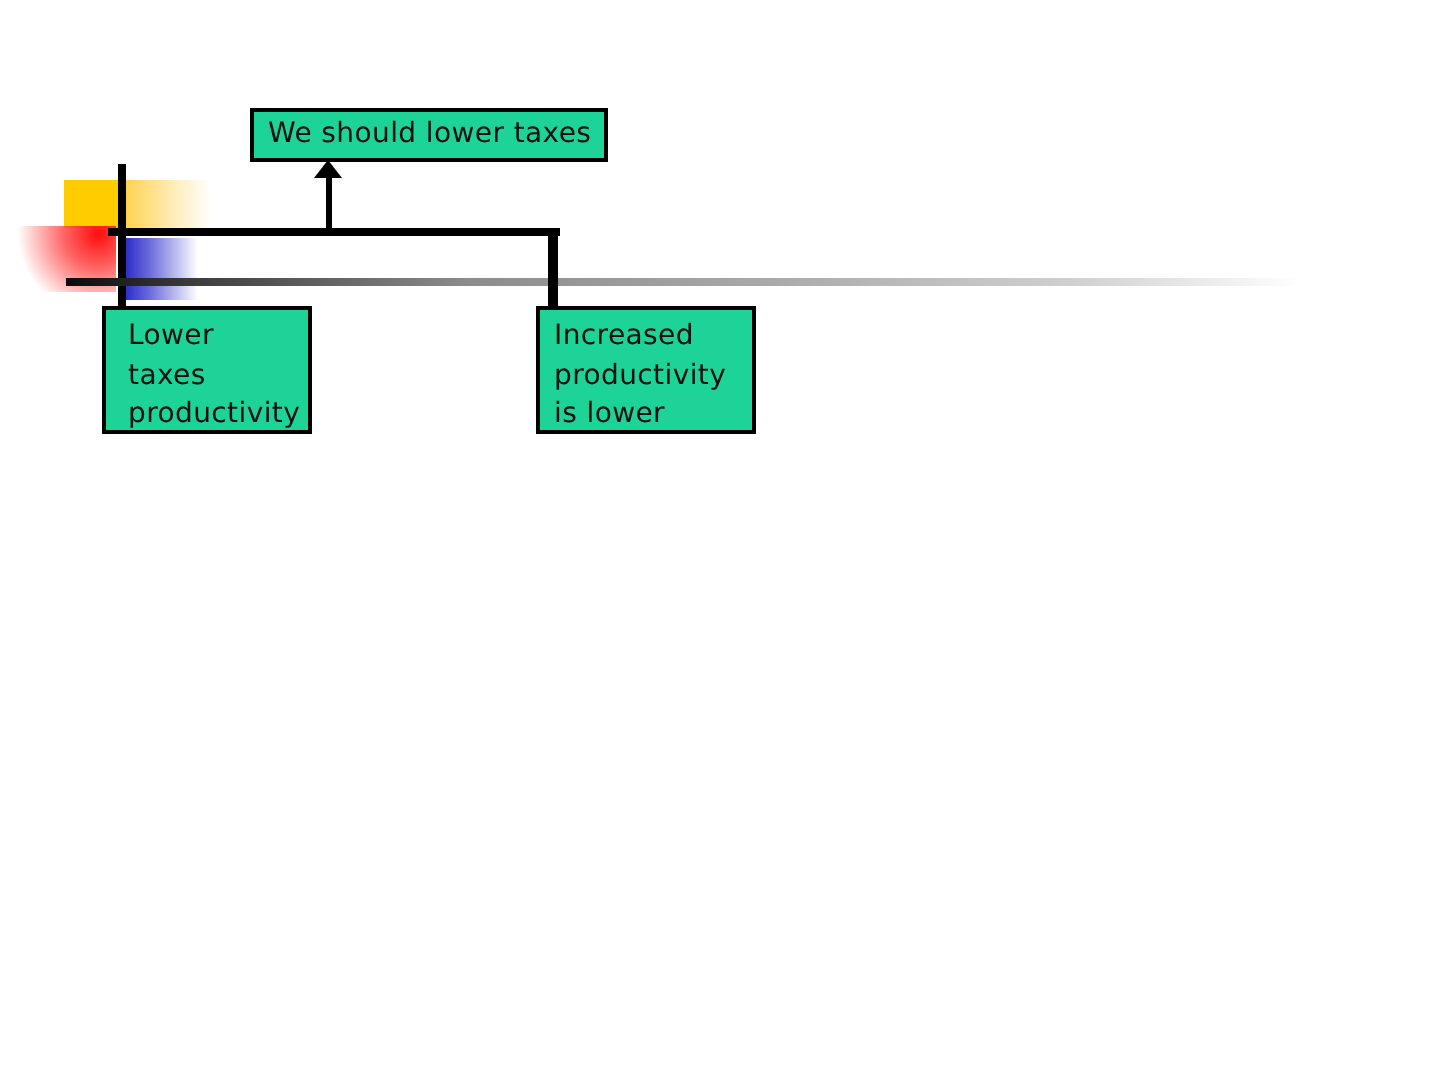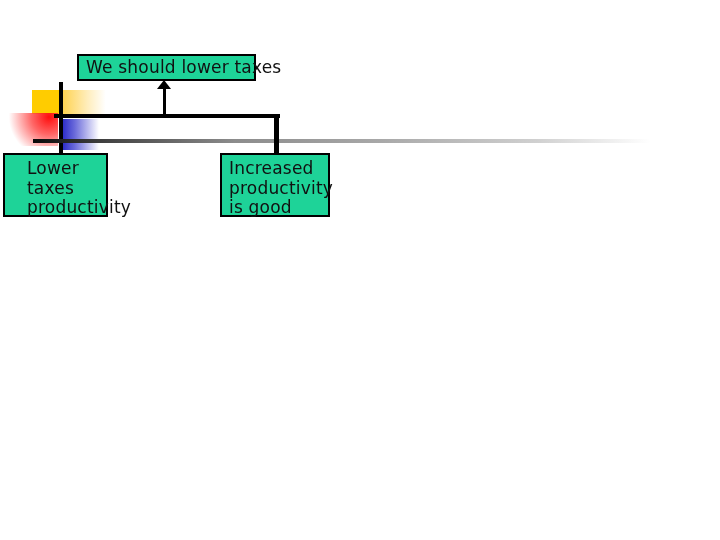--- a/index.html
+++ b/index.html
@@ -26,23 +26,23 @@
 
   
   .bracket-h{ left:54px; top:114px; width:226px; height:4px; background:#000; }
   .bracket-leg{ left:274px; top:114px; width:5px; height:39px; background:#000; }
   .arrow-stem{ left:163px; top:88px; width:3px; height:28px; background:#000; }
   .arrow-head{ left:157px; top:80px; width:0; height:0;
     border-left:7px solid transparent; border-right:7px solid transparent; border-bottom:9px solid #000; }
 
   
   .node{ position:absolute; background:var(--node-fill); border:2px solid var(--node-border);
-    color:var(--text); font-size:17px; letter-spacing:.2px; line-height:19.5px; }
+    color:var(--text); font-size:14px; letter-spacing:.2px; line-height:19.5px;margin-left:48px; }
   .conclusion{ left:77px; top:54px; width:179px; height:27px; display:flex; align-items:center; padding:0 4px 0 7px; white-space:nowrap; }
-  .premise-1{ left:3px; top:153px; width:105px; height:64px; padding:4px 4px 4px 22px; }
+  .premise-1{ left:3px; top:153px; width:105px; height:64px; padding:4px 4px 4px 11px; }
   .premise-2{ left:220px; top:153px; width:110px; height:64px; padding:4px 16px 4px 7px; }
 </style>
 </head>
 <body>
 
 <div class="slide">
 
   <div class="abs decor-yellow-solid"></div>
   <div class="abs decor-yellow-fade"></div>
   <div class="abs decor-red"></div>
@@ -60,16 +60,16 @@
   </div>
 
   <div class="node premise-1">
     <div>Lower taxes</div>
     <div>productivity</div>
   </div>
 
   <div class="node premise-2">
     <div>Increased</div>
     <div>productivity</div>
-    <div>is good</div>
+    <div>is lower</div>
   </div>
 
 </div>
 
 </body></html>

